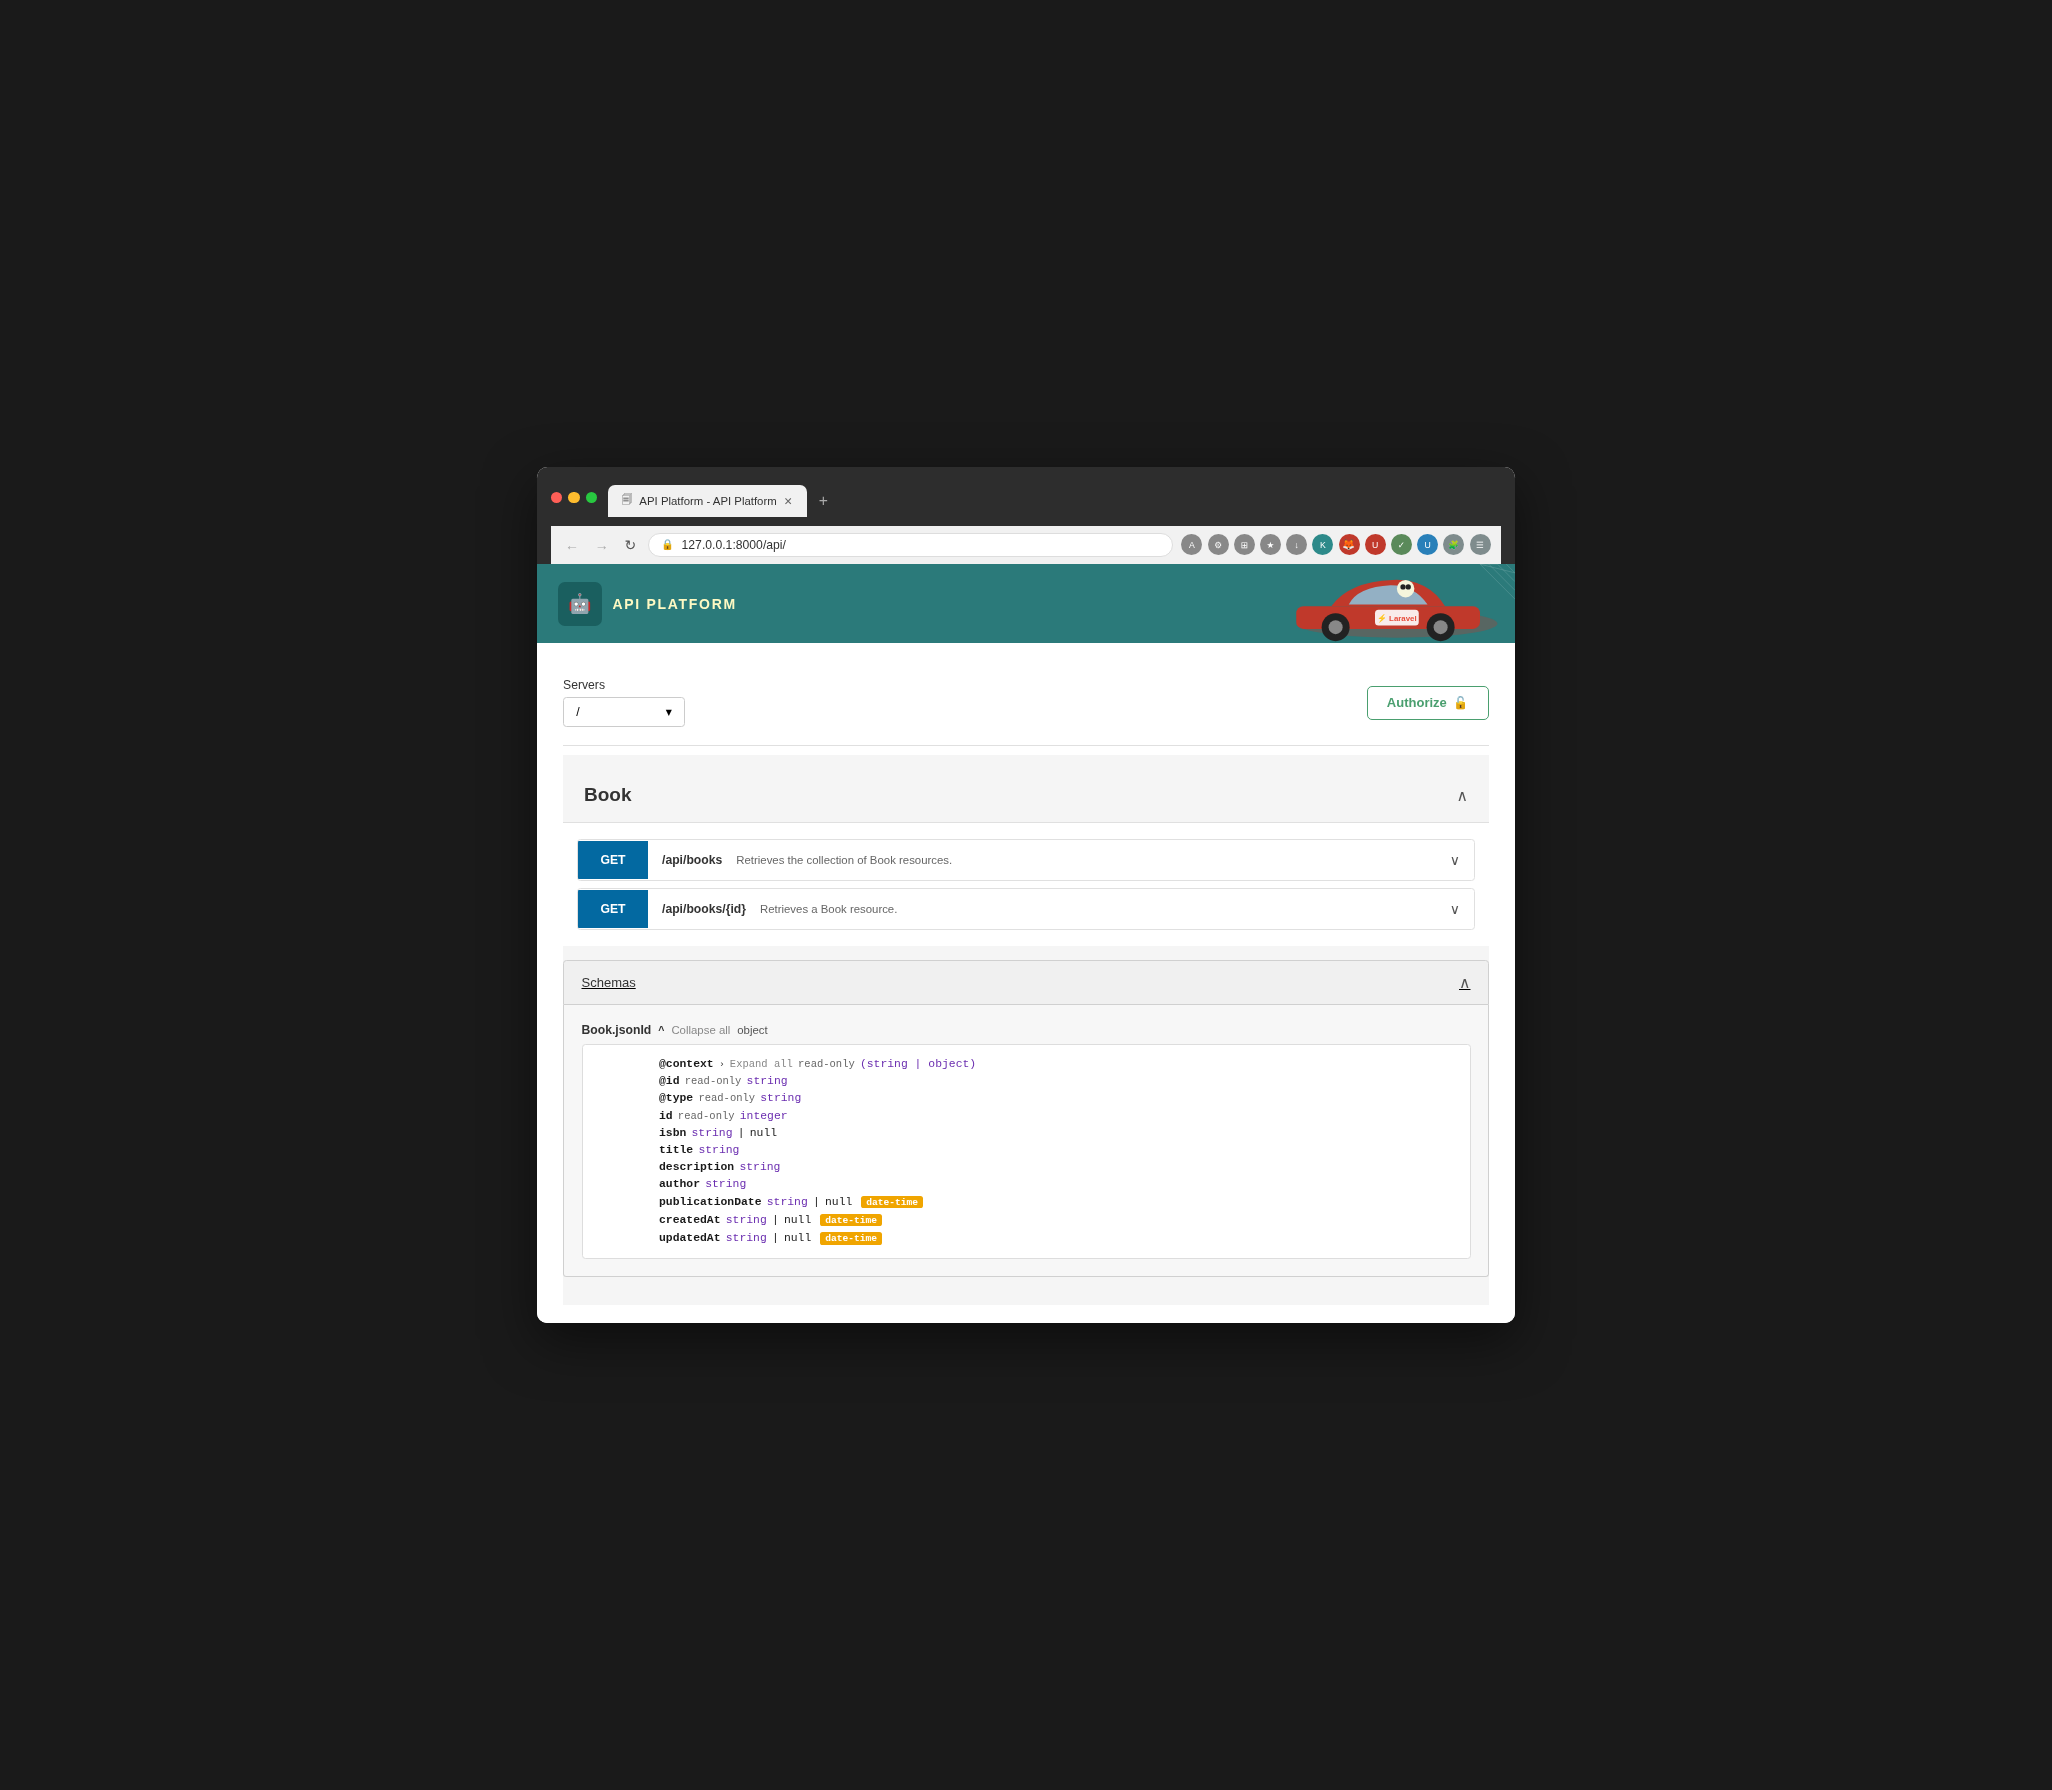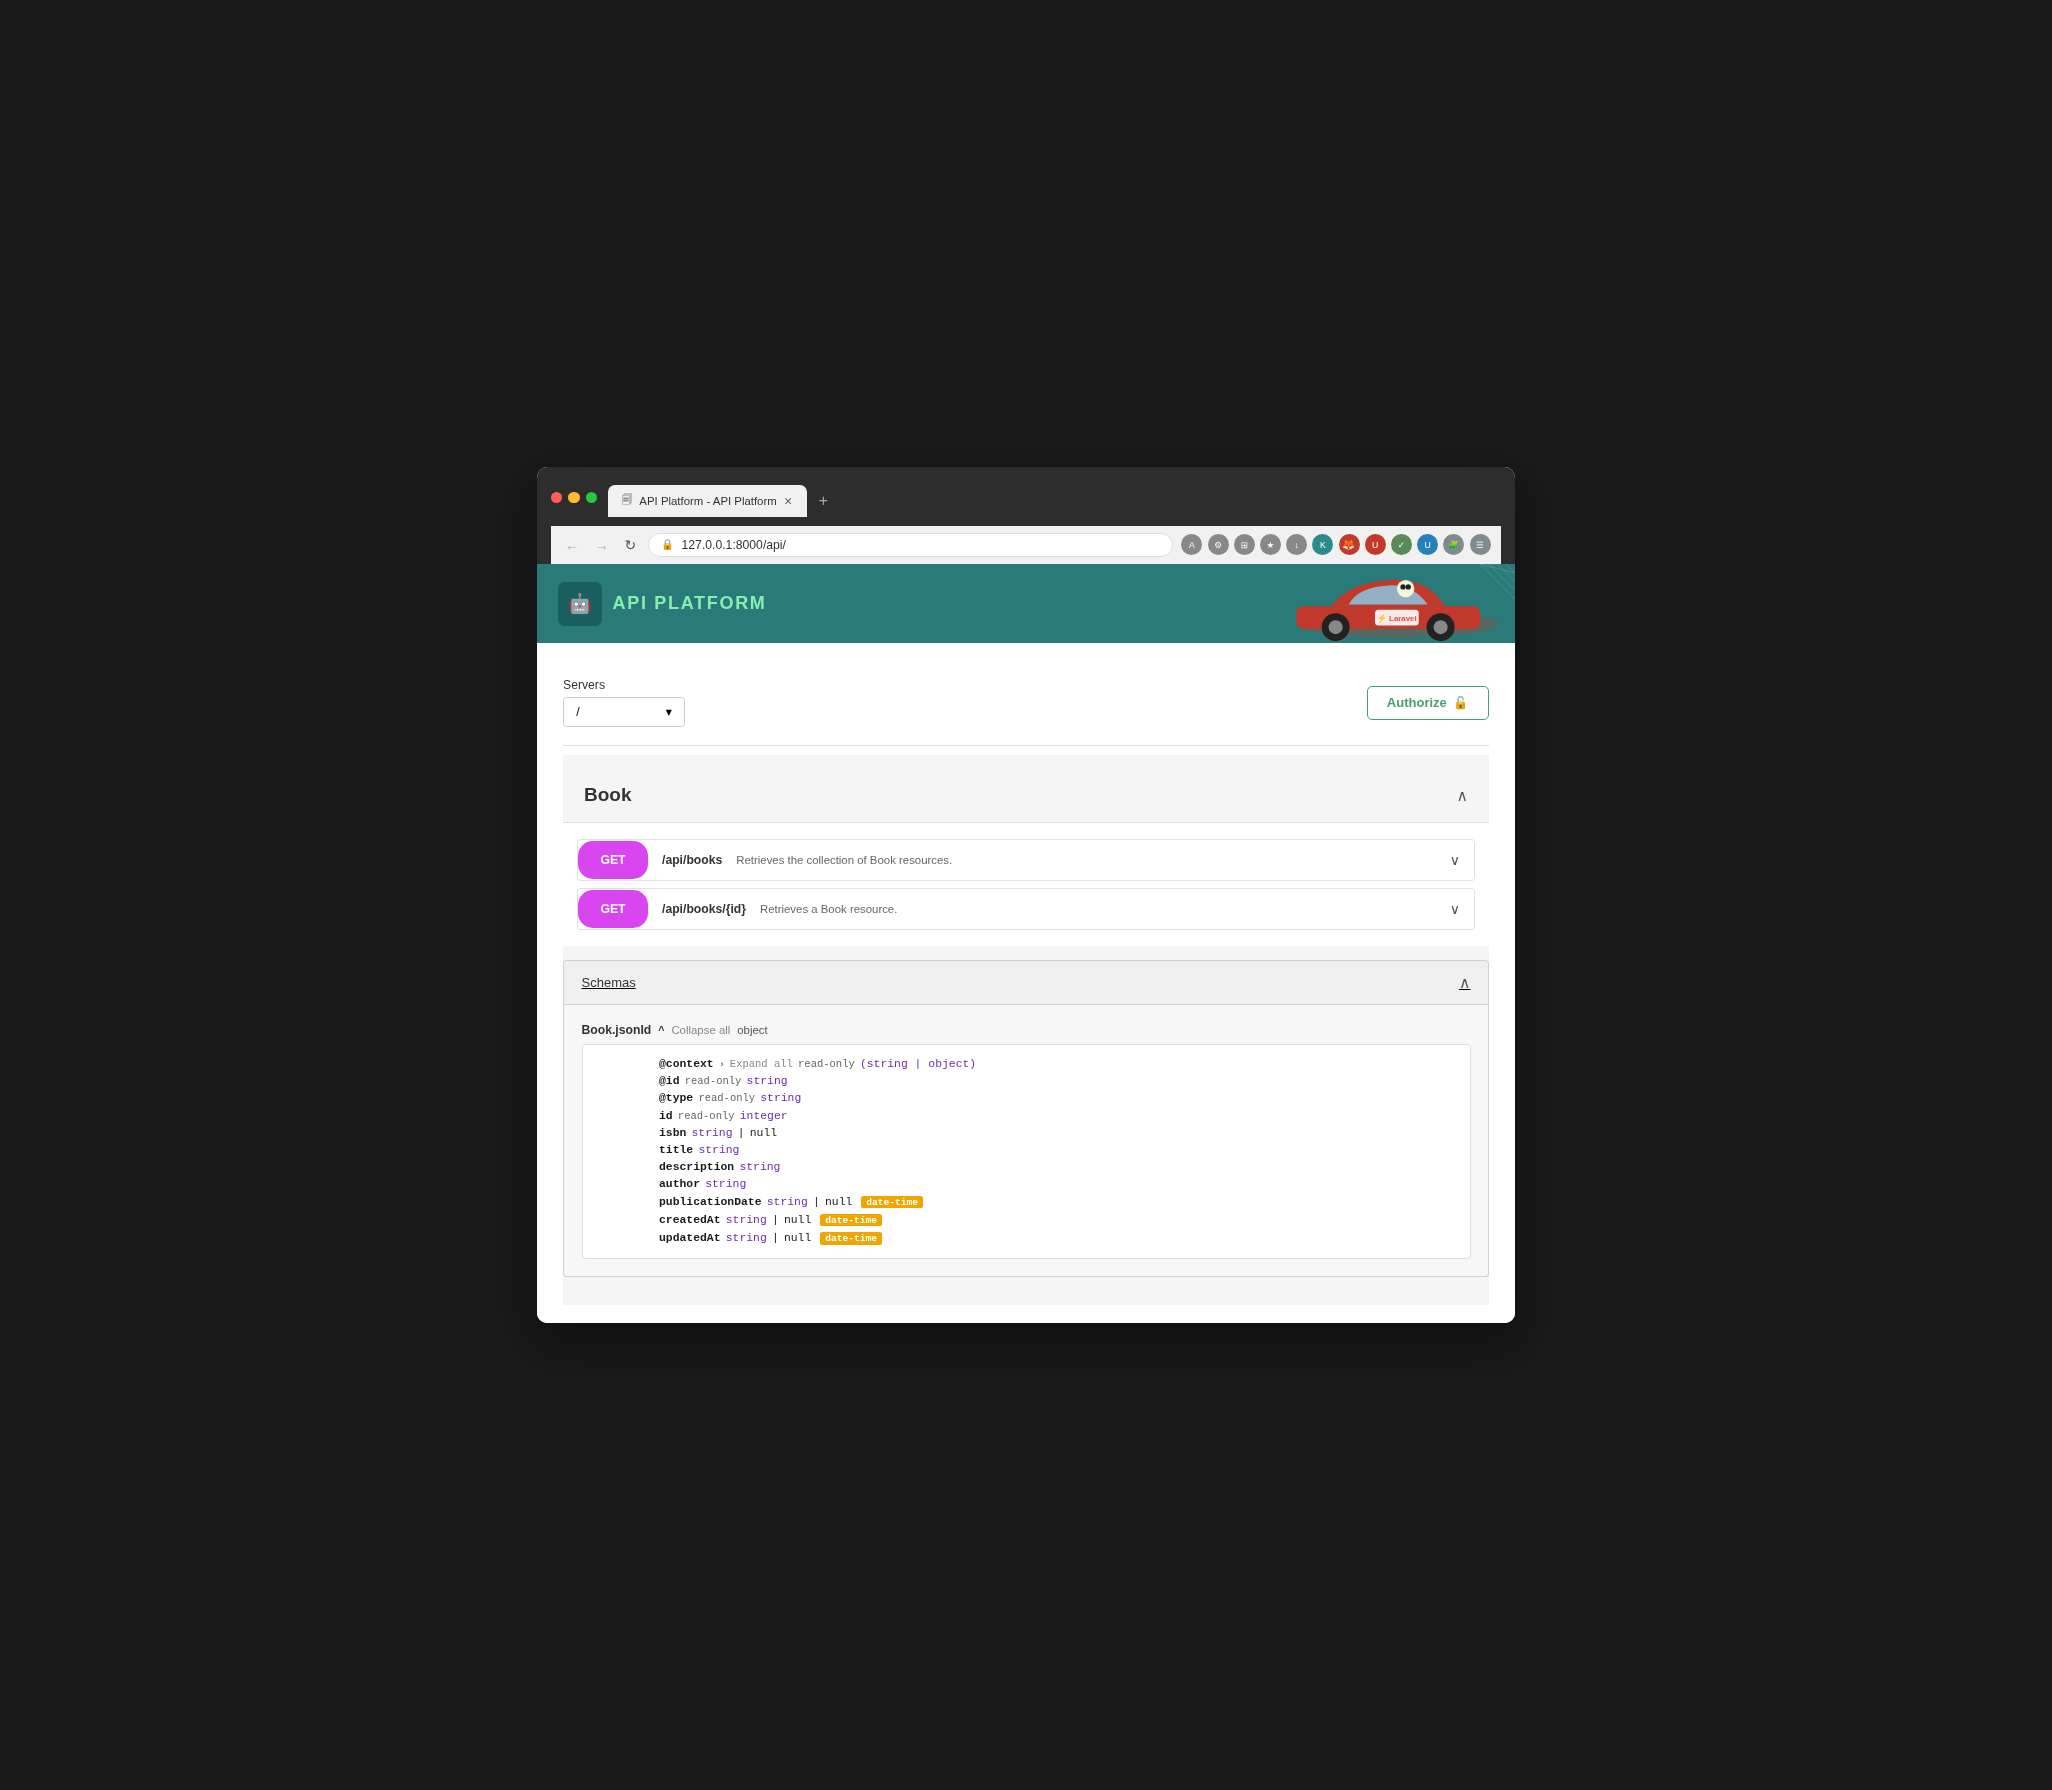--- a/index.html
+++ b/index.html
@@ -151,23 +151,23 @@
       width: 44px;
       height: 44px;
       background: #1a5f5f;
       border-radius: 7px;
       display: flex;
       align-items: center;
       justify-content: center;
       font-size: 19px;
     }
     .logo-text {
-      font-size: 18px;
+      font-size: 14px;
       font-weight: 600;
-      color: #86efac;
+      color: #fef9c3;
       text-transform: uppercase;
       letter-spacing: 1.7px;
     }
     .header-illustration {
       position: absolute;
       right: 0;
       top: 0;
       height: 100%;
       display: flex;
       align-items: center;
@@ -271,21 +271,21 @@
       cursor: pointer;
     }
     .method-badge {
       padding: 12.2px 15.7px;
       font-weight: 700;
       font-size: 12.2px;
       color: white;
       min-width: 70px;
       text-align: center;
     }
-    .method-get { background: #d946ef; border-radius: 15px; }
+    .method-get { background: #0369a1; }
     .endpoint-path {
       padding: 12.2px 14px;
       font-weight: 700;
       font-size: 12.2px;
       color: #333;
     }
     .endpoint-desc {
       color: #666;
       font-size: 11.4px;
       padding: 12.2px 0;

